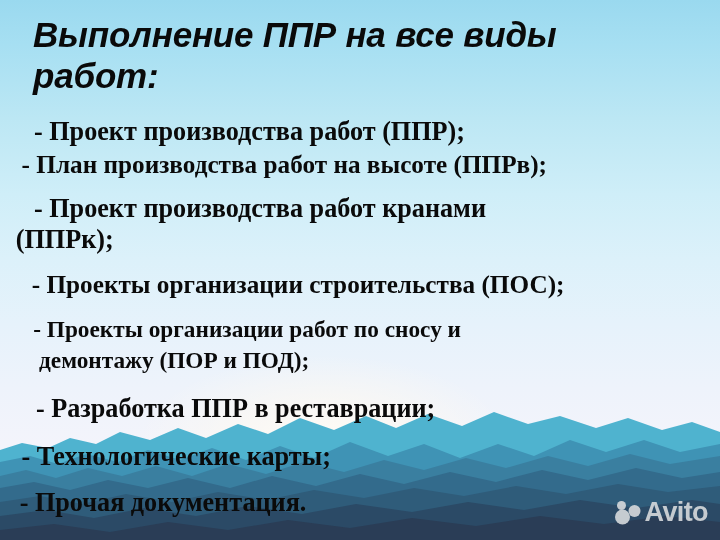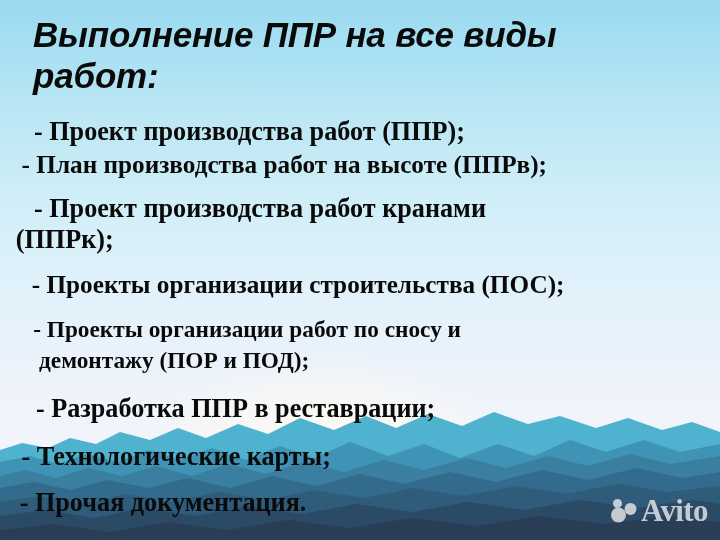--- a/index.html
+++ b/index.html
@@ -111,22 +111,22 @@
     position: absolute;
     right: 12px;
     bottom: 14px;
     display: flex;
     align-items: center;
     gap: 4px;
     opacity: 0.92;
   }
   .avito-dots { display: block; }
   .avito-word {
-    font-family: Liberation Serif, serif;
-    font-size: 31px;
+    font-family: Liberation Sans, sans-serif;
+    font-size: 27px;
     font-weight: bold;
     letter-spacing: -0.6px;
     color: #d3d7da;
     line-height: 1;
   }
 </style>
 </head>
 <body>
 
 <div class="slide">

